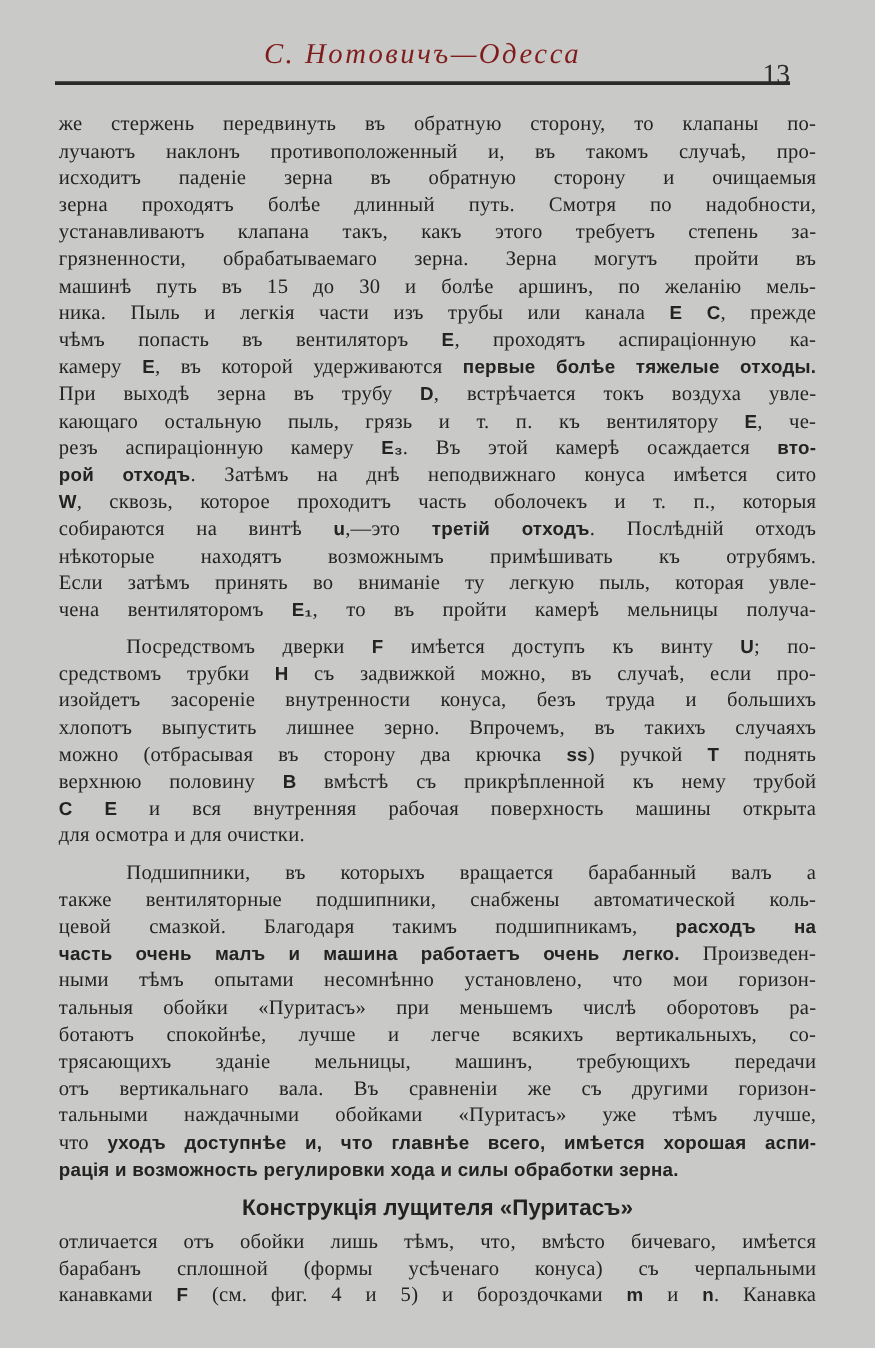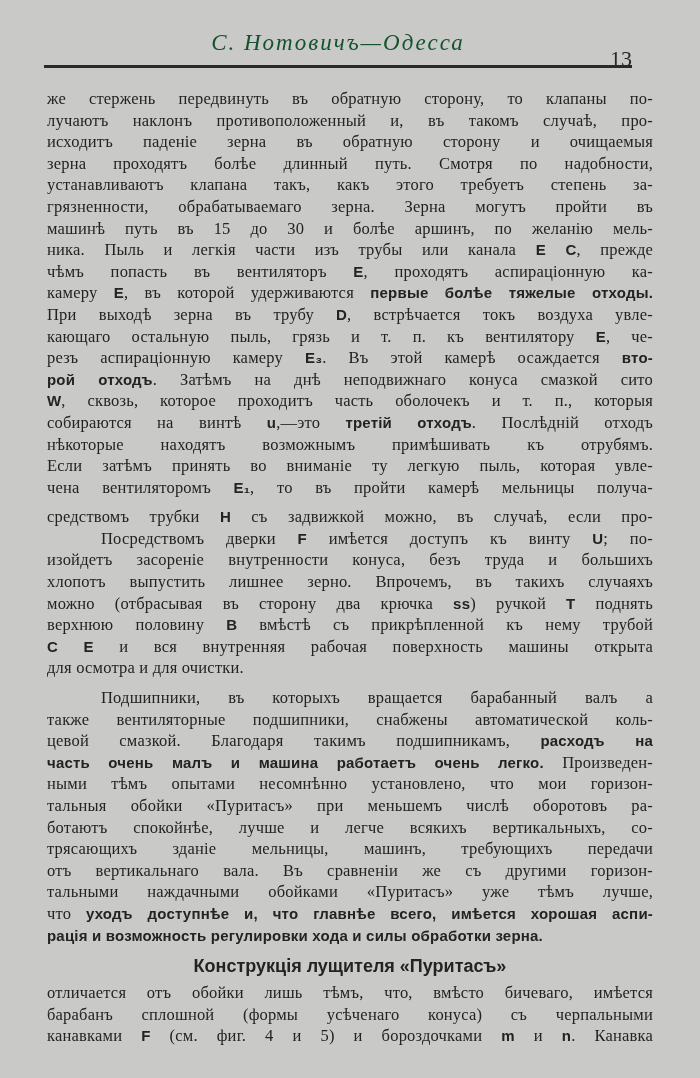--- a/index.html
+++ b/index.html
@@ -10,21 +10,21 @@
     font-family: "DejaVu Serif", serif;
     position: relative;
   }
   .page { position: absolute; left: 0; top: 0; width: 700px; height: 1078px; }
   .running-head {
     position: absolute; left: 44px; top: 26px; width: 588px; height: 34px;
   }
   .running-title {
     position: absolute; left: 0; right: 0; top: 4px; text-align: center;
     font-family: "Liberation Serif", serif; font-style: italic;
-    font-size: 23px; letter-spacing: 2px; color: #14532d;
+    font-size: 23px; letter-spacing: 2px; color: #7f1d1d;
   }
   .page-number {
     position: absolute; right: 0; top: 20px;
     font-family: "Liberation Serif", serif; font-size: 22px; color: #2a2a2a;
   }
   .rule {
     position: absolute; left: 44px; top: 65px; width: 588px; height: 3px;
     background: #2a2a2a;
   }
   .body-text {
@@ -63,31 +63,31 @@
         <div class="line"><span>зерна проходятъ болѣе длинный путь. Смотря по надобности,</span></div>
         <div class="line"><span>устанавливаютъ клапана такъ, какъ этого требуетъ степень за-</span></div>
         <div class="line"><span>грязненности, обрабатываемаго зерна. Зерна могутъ пройти въ</span></div>
         <div class="line"><span>машинѣ путь въ 15 до 30 и болѣе аршинъ, по желанію мель-</span></div>
         <div class="line"><span>ника. Пыль и легкія части изъ трубы или канала </span><span class="b">E C</span><span>, прежде</span></div>
         <div class="line"><span>чѣмъ попасть въ вентиляторъ </span><span class="b">E</span><span>, проходятъ аспираціонную ка-</span></div>
         <div class="line"><span>камеру </span><span class="b">E</span><span>, въ которой удерживаются </span><span class="b">первые болѣе тяжелые отходы.</span></div>
         <div class="line"><span>При выходѣ зерна въ трубу </span><span class="b">D</span><span>, встрѣчается токъ воздуха увле-</span></div>
         <div class="line"><span>кающаго остальную пыль, грязь и т. п. къ вентилятору </span><span class="b">E</span><span>, че-</span></div>
         <div class="line"><span>резъ аспираціонную камеру </span><span class="b">E₃</span><span>. Въ этой камерѣ осаждается </span><span class="b">вто-</span></div>
-        <div class="line"><span class="b">рой отходъ</span><span>. Затѣмъ на днѣ неподвижнаго конуса смазкой сито</span></div>
+        <div class="line"><span class="b">рой отходъ</span><span>. Затѣмъ на днѣ неподвижнаго конуса имѣется сито</span></div>
         <div class="line"><span class="b">W</span><span>, сквозь, которое проходитъ часть оболочекъ и т. п., которыя</span></div>
         <div class="line"><span>собираются на винтѣ </span><span class="b">u</span><span>,—это </span><span class="b">третій отходъ</span><span>. Послѣдній отходъ</span></div>
         <div class="line"><span>нѣкоторые находятъ возможнымъ примѣшивать къ отрубямъ.</span></div>
         <div class="line"><span>Если затѣмъ принять во вниманіе ту легкую пыль, которая увле-</span></div>
         <div class="line"><span>чена вентиляторомъ </span><span class="b">E₁</span><span>, то въ пройти камерѣ мельницы получа-</span></div>
       </div>
     <div class="gap"></div>
     <div>
+        <div class="line indent"><span>Посредствомъ дверки </span><span class="b">F</span><span> имѣется доступъ къ винту </span><span class="b">U</span><span>; по-</span></div>
         <div class="line"><span>средствомъ трубки </span><span class="b">H</span><span> съ задвижкой можно, въ случаѣ, если про-</span></div>
-        <div class="line indent"><span>Посредствомъ дверки </span><span class="b">F</span><span> имѣется доступъ къ винту </span><span class="b">U</span><span>; по-</span></div>
         <div class="line"><span>изойдетъ засореніе внутренности конуса, безъ труда и большихъ</span></div>
         <div class="line"><span>хлопотъ выпустить лишнее зерно. Впрочемъ, въ такихъ случаяхъ</span></div>
         <div class="line"><span>можно (отбрасывая въ сторону два крючка </span><span class="b">ss</span><span>) ручкой </span><span class="b">T</span><span> поднять</span></div>
         <div class="line"><span>верхнюю половину </span><span class="b">B</span><span> вмѣстѣ съ прикрѣпленной къ нему трубой</span></div>
         <div class="line"><span class="b">C E</span><span> и вся внутренняя рабочая поверхность машины открыта</span></div>
         <div class="line last"><span>для осмотра и для очистки.</span></div>
       </div>
     <div class="gap"></div>
     <div>
         <div class="line indent"><span>Подшипники, въ которыхъ вращается барабанный валъ а</span></div>

